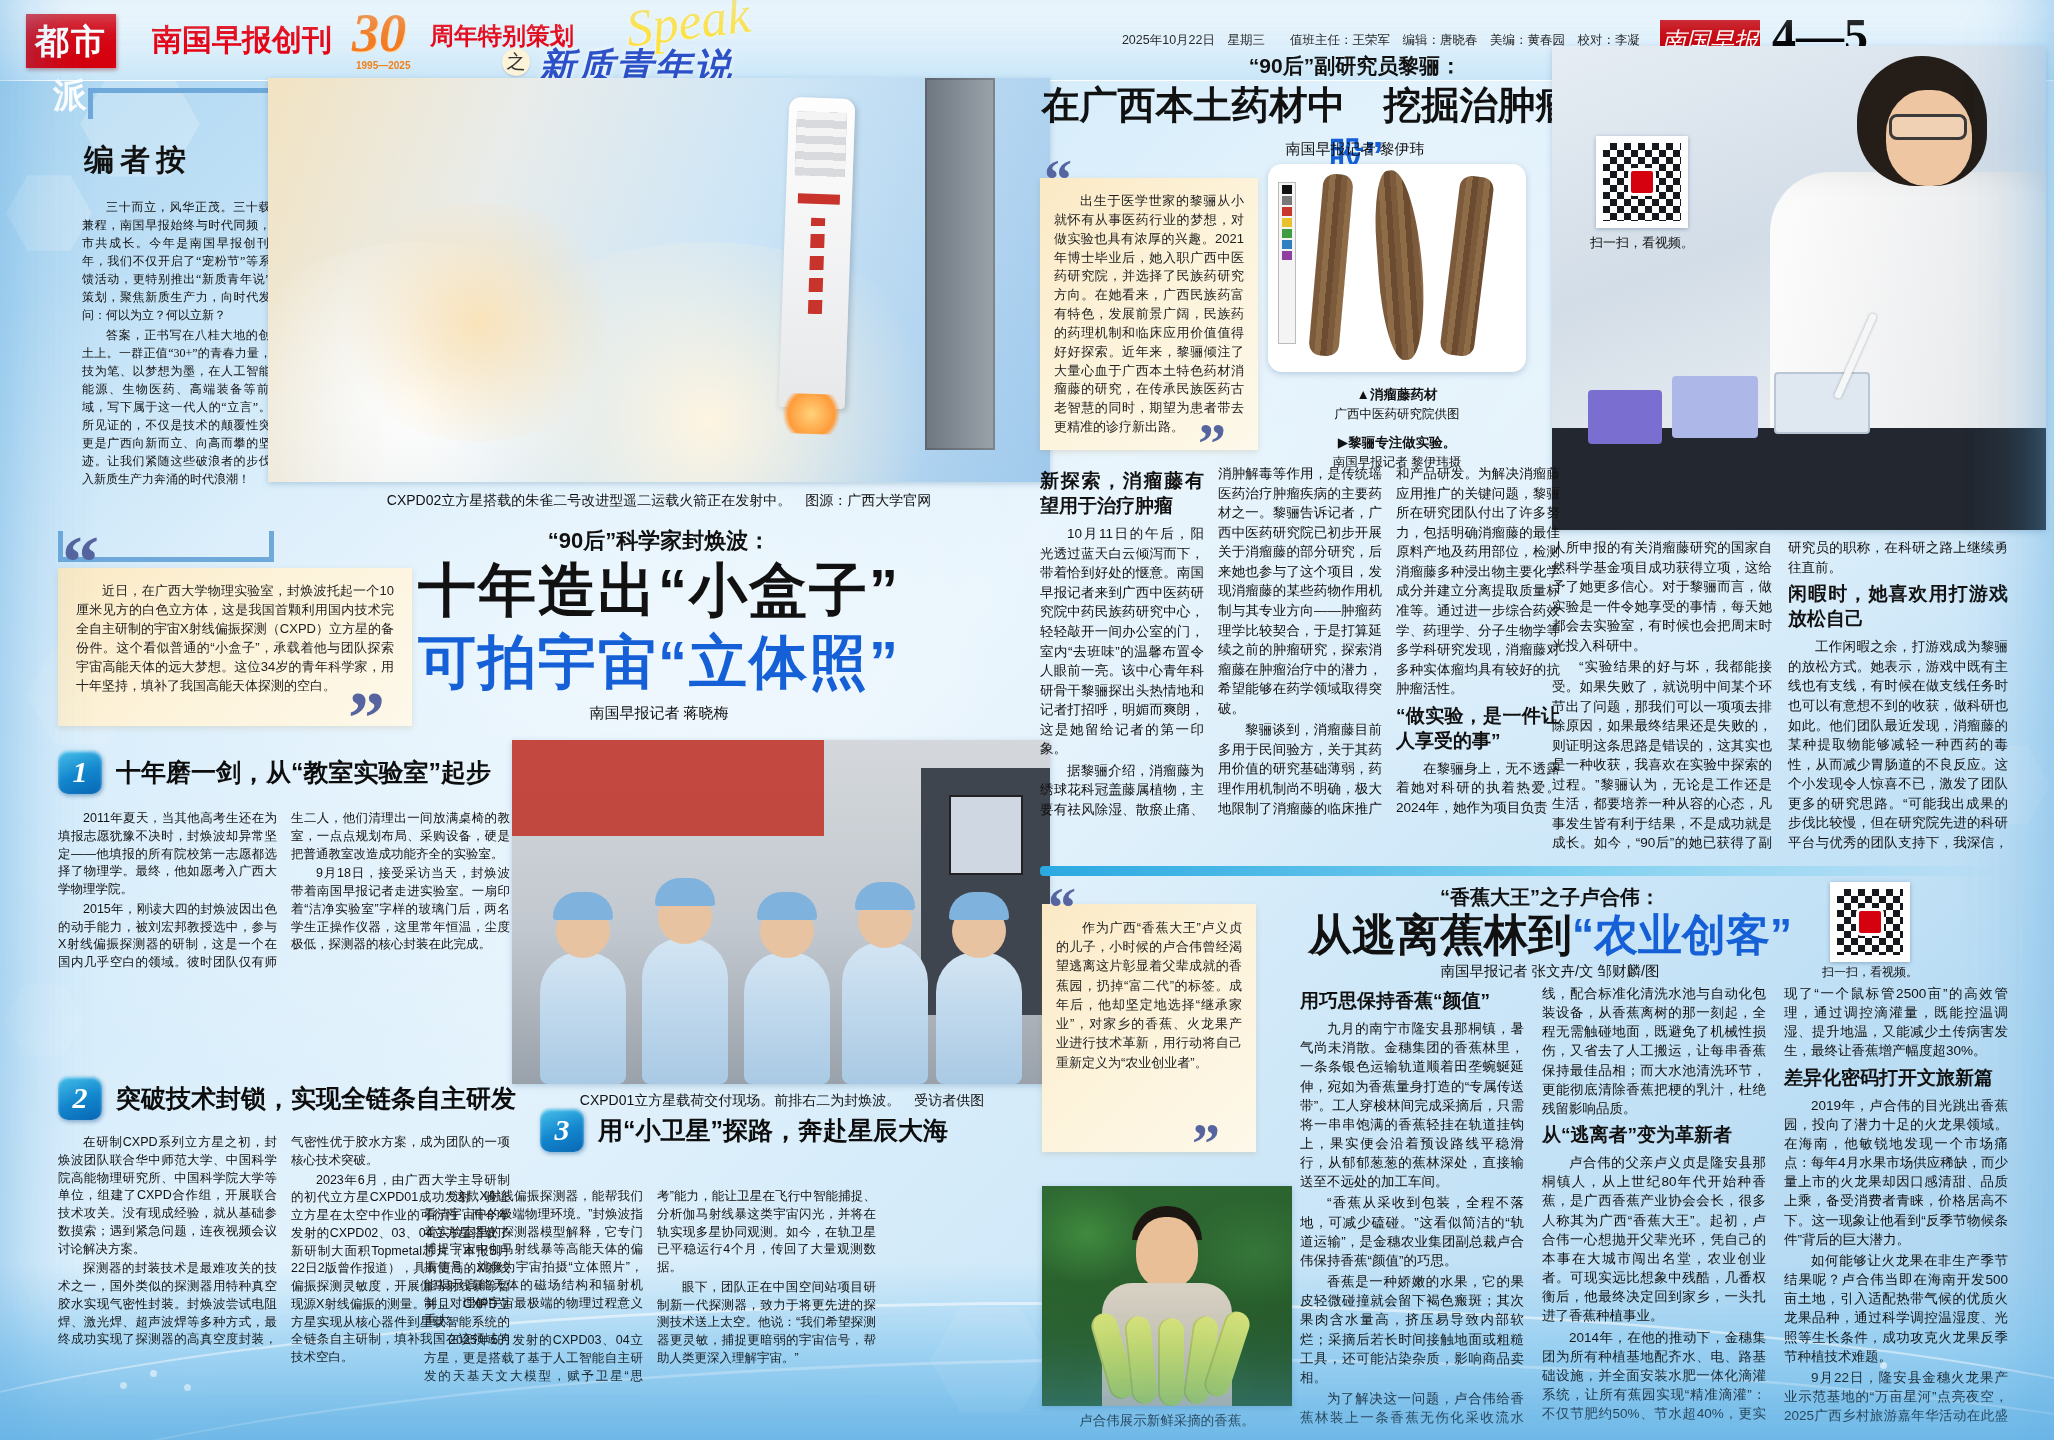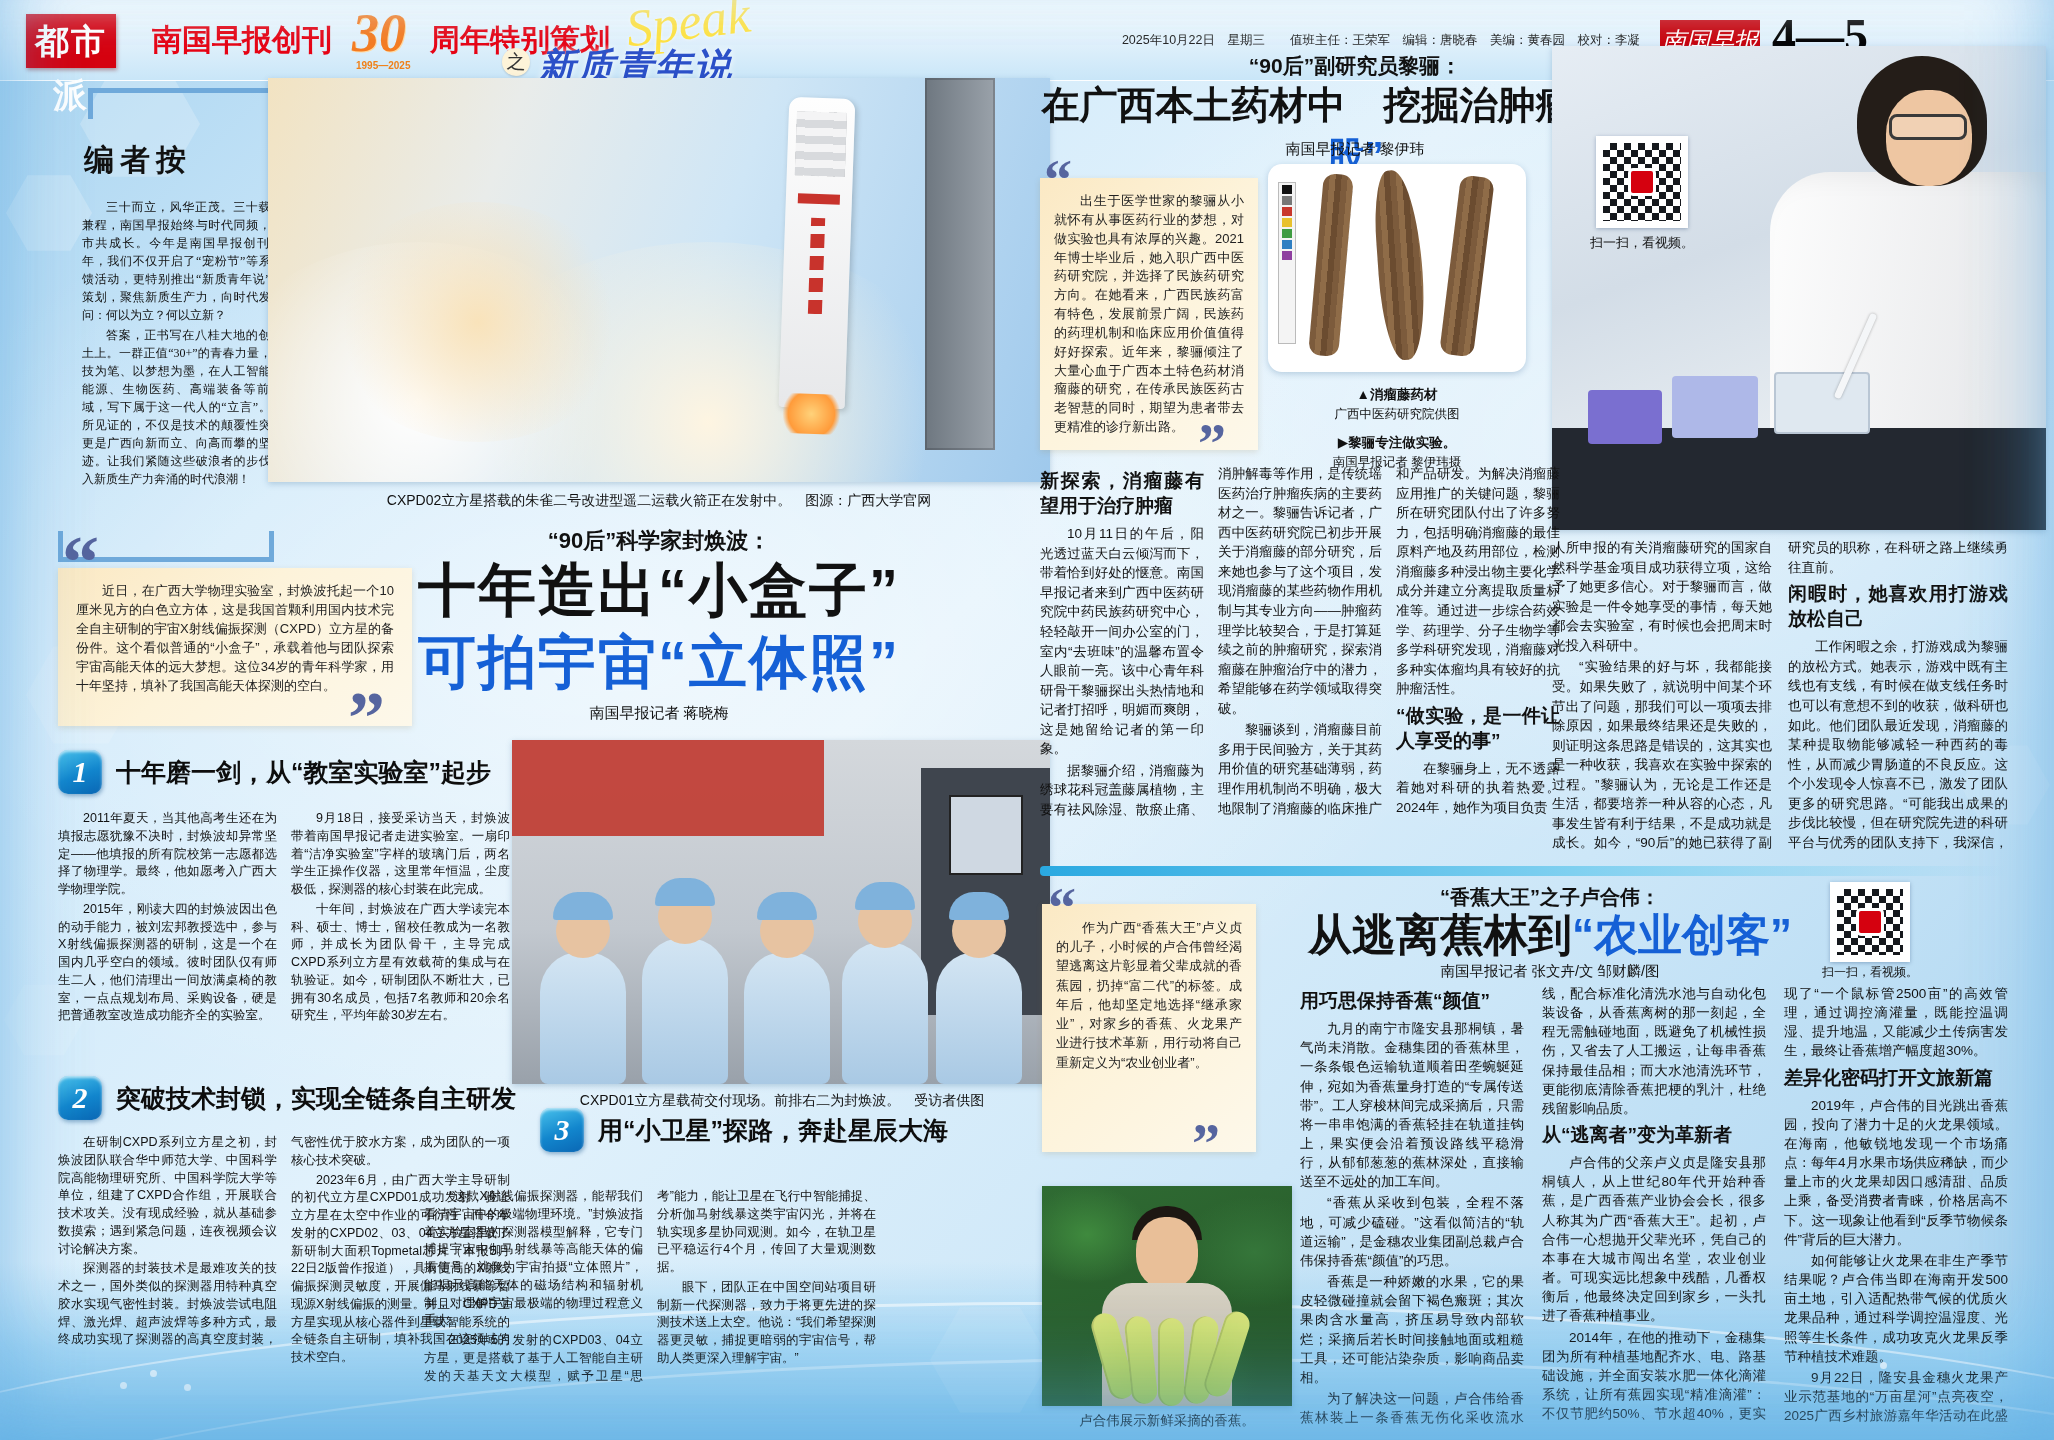--- a/index.html
+++ b/index.html
@@ -21,21 +21,21 @@
   .header-band{left:0;top:0;width:2054px;height:80px;
     background:linear-gradient(180deg,#f4fbff 0%,#dff0fb 55%,#c9e6f8 100%);
     border-bottom:1px solid rgba(255,255,255,.8);}
   .dsp-logo{left:26px;top:14px;width:90px;height:54px;background:#d5010f;color:#fff;
     font-size:34px;font-weight:bold;line-height:54px;text-align:center;letter-spacing:2px;
     box-shadow:1px 2px 4px rgba(120,0,0,.4);}
   .bn-line1{left:152px;top:20px;font-size:30px;font-weight:bold;color:#e60012;}
   .bn-num{left:352px;top:2px;font-size:54px;font-weight:900;font-style:italic;color:#f47a1f;
     font-family:"Liberation Serif","DejaVu Serif",serif;text-shadow:1px 1px 0 #ffd9a0;}
   .bn-years{left:356px;top:60px;font-size:10px;color:#f08018;font-weight:bold;}
-  .bn-line2{left:430px;top:20px;font-size:30px;font-weight:bold;color:#e60012;}
+  .bn-line2{left:430px;top:20px;font-size:24px;font-weight:bold;color:#e60012;}
   .bn-script{left:626px;top:-8px;font-size:52px;font-style:italic;color:#ffe23e;
     font-family:"Liberation Serif","DejaVu Serif",serif;transform:rotate(-7deg);
     text-shadow:0 0 4px rgba(255,255,255,.8);}
   .bn-zhi{left:502px;top:48px;width:28px;height:28px;border-radius:50%;background:#fdf3d8;
     color:#333;font-size:19px;line-height:28px;text-align:center;box-shadow:0 1px 2px rgba(0,0,0,.15);}
   .bn-title{left:538px;top:42px;font-size:37px;font-weight:900;font-style:italic;color:#2b50c8;
     text-shadow:0 0 6px rgba(255,255,255,.9);letter-spacing:2px;}
   .dateline{left:1100px;top:32px;width:540px;font-size:12.5px;color:#222;text-align:right;}
   .masthead{left:1660px;top:20px;width:100px;height:42px;background:#c8000a;color:#fff;
     font-size:24px;font-style:italic;font-family:"Liberation Serif","DejaVu Serif",serif;
@@ -191,21 +191,20 @@
   <div class="abs ctr" style="left:268px;top:704px;width:782px;font-size:15px;z-index:2;">南国早报记者 蒋晓梅</div>
 
   <div class="abs sec-head" style="left:58px;top:750px;width:460px;">
     <div class="num-badge">1</div>
     <div class="sec-title">十年磨一剑，从“教室实验室”起步</div>
   </div>
   <div class="abs body-cols jus" style="left:58px;top:810px;width:452px;height:262px;column-count:2;">
     <p class="bp">2011年夏天，当其他高考生还在为填报志愿犹豫不决时，封焕波却异常坚定——他填报的所有院校第一志愿都选择了物理学。最终，他如愿考入广西大学物理学院。</p>
     <p class="bp">2015年，刚读大四的封焕波因出色的动手能力，被刘宏邦教授选中，参与X射线偏振探测器的研制，这是一个在国内几乎空白的领域。彼时团队仅有师生二人，他们清理出一间放满桌椅的教室，一点点规划布局、采购设备，硬是把普通教室改造成功能齐全的实验室。</p>
     <p class="bp">9月18日，接受采访当天，封焕波带着南国早报记者走进实验室。一扇印着“洁净实验室”字样的玻璃门后，两名学生正操作仪器，这里常年恒温，尘度极低，探测器的核心封装在此完成。</p>
-    <p class="bp">十年间，封焕波在广西大学读完本科、硕士、博士，留校任教成为一名教师，并成长为团队骨干，主导完成CXPD系列立方星有效载荷的集成与在轨验证。如今，研制团队不断壮大，已拥有30名成员，包括7名教师和20余名研究生，平均年龄30岁左右。</p>
   </div>
 
   <div class="abs sec-head" style="left:58px;top:1076px;width:500px;">
     <div class="num-badge">2</div>
     <div class="sec-title">突破技术封锁，实现全链条自主研发</div>
   </div>
   <div class="abs body-cols jus" style="left:58px;top:1134px;width:452px;height:290px;column-count:2;">
     <p class="bp">在研制CXPD系列立方星之初，封焕波团队联合华中师范大学、中国科学院高能物理研究所、中国科学院大学等单位，组建了CXPD合作组，开展联合技术攻关。没有现成经验，就从基础参数摸索；遇到紧急问题，连夜视频会议讨论解决方案。</p>
     <p class="bp">探测器的封装技术是最难攻关的技术之一，国外类似的探测器用特种真空胶水实现气密性封装。封焕波尝试电阻焊、激光焊、超声波焊等多种方式，最终成功实现了探测器的高真空度封装，气密性优于胶水方案，成为团队的一项核心技术突破。</p>
     <p class="bp">2023年6月，由广西大学主导研制的初代立方星CXPD01成功发射，验证立方星在太空中作业的可行性，而今年发射的CXPD02、03、04立方星搭载了新研制大面积Topmetal芯片（本报5月22日2版曾作报道），具有更高的X射线偏振探测灵敏度，开展伽马射线暴等暂现源X射线偏振的测量。并且，CXPD立方星实现从核心器件到星载智能系统的全链条自主研制，填补我国在该领域的技术空白。</p>

